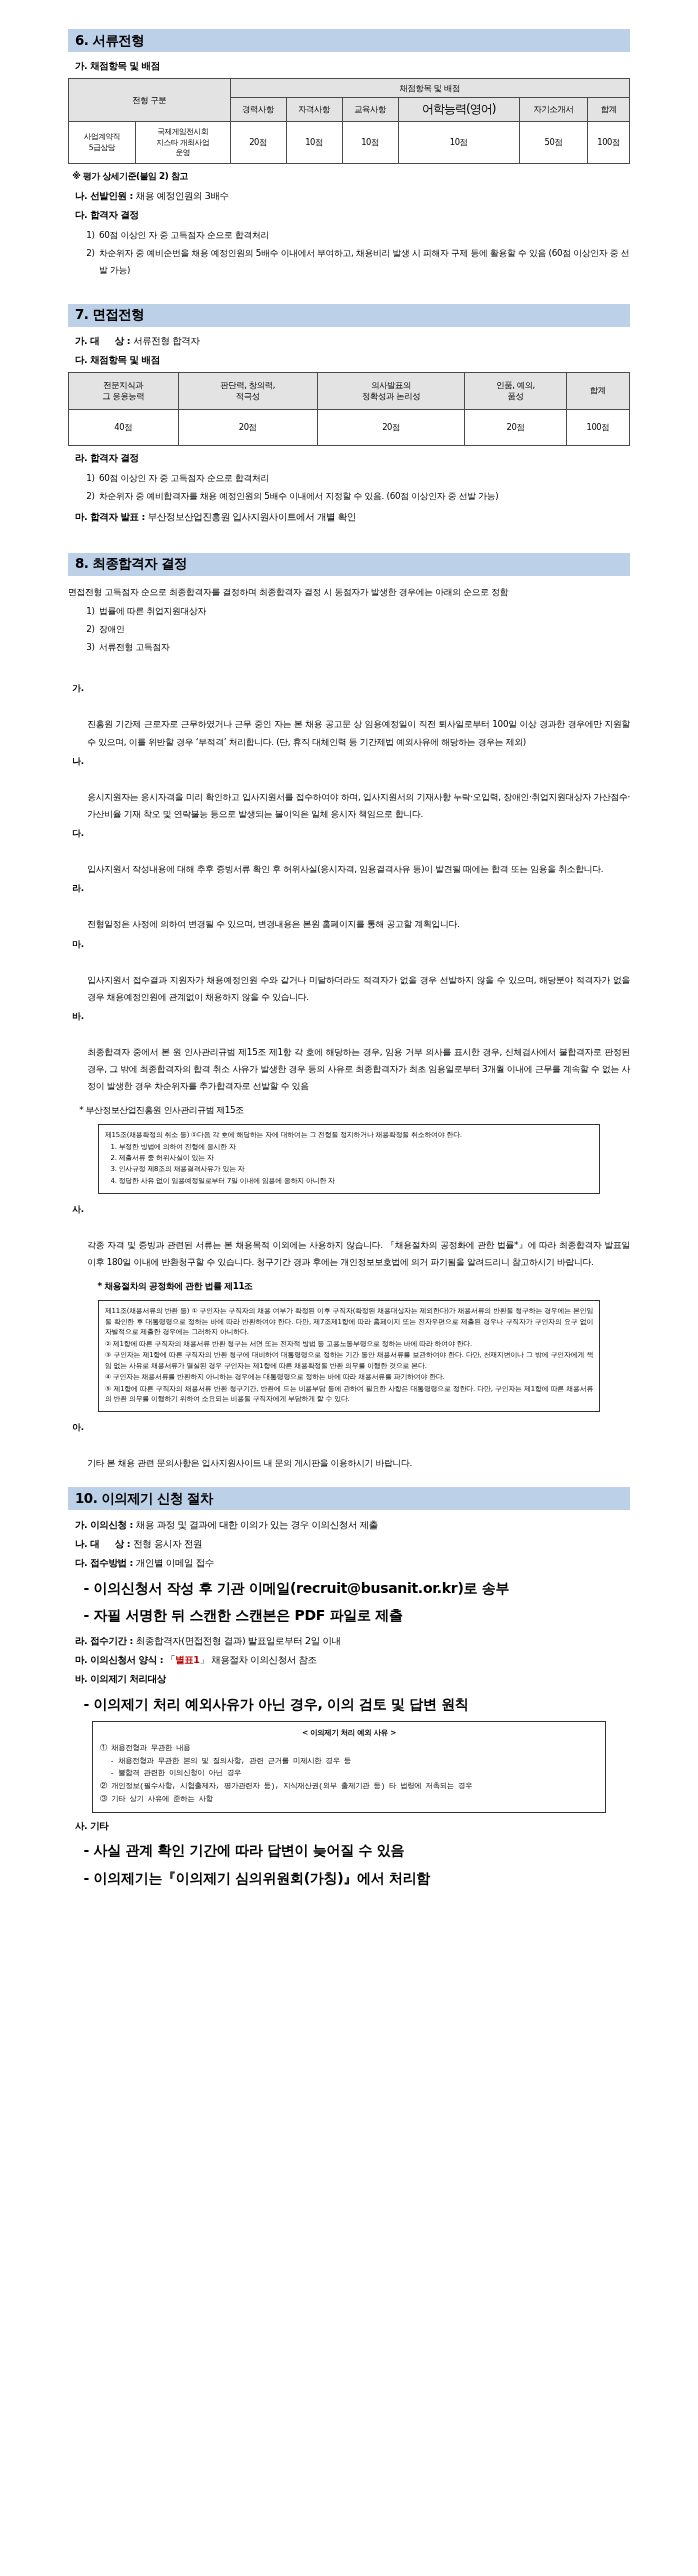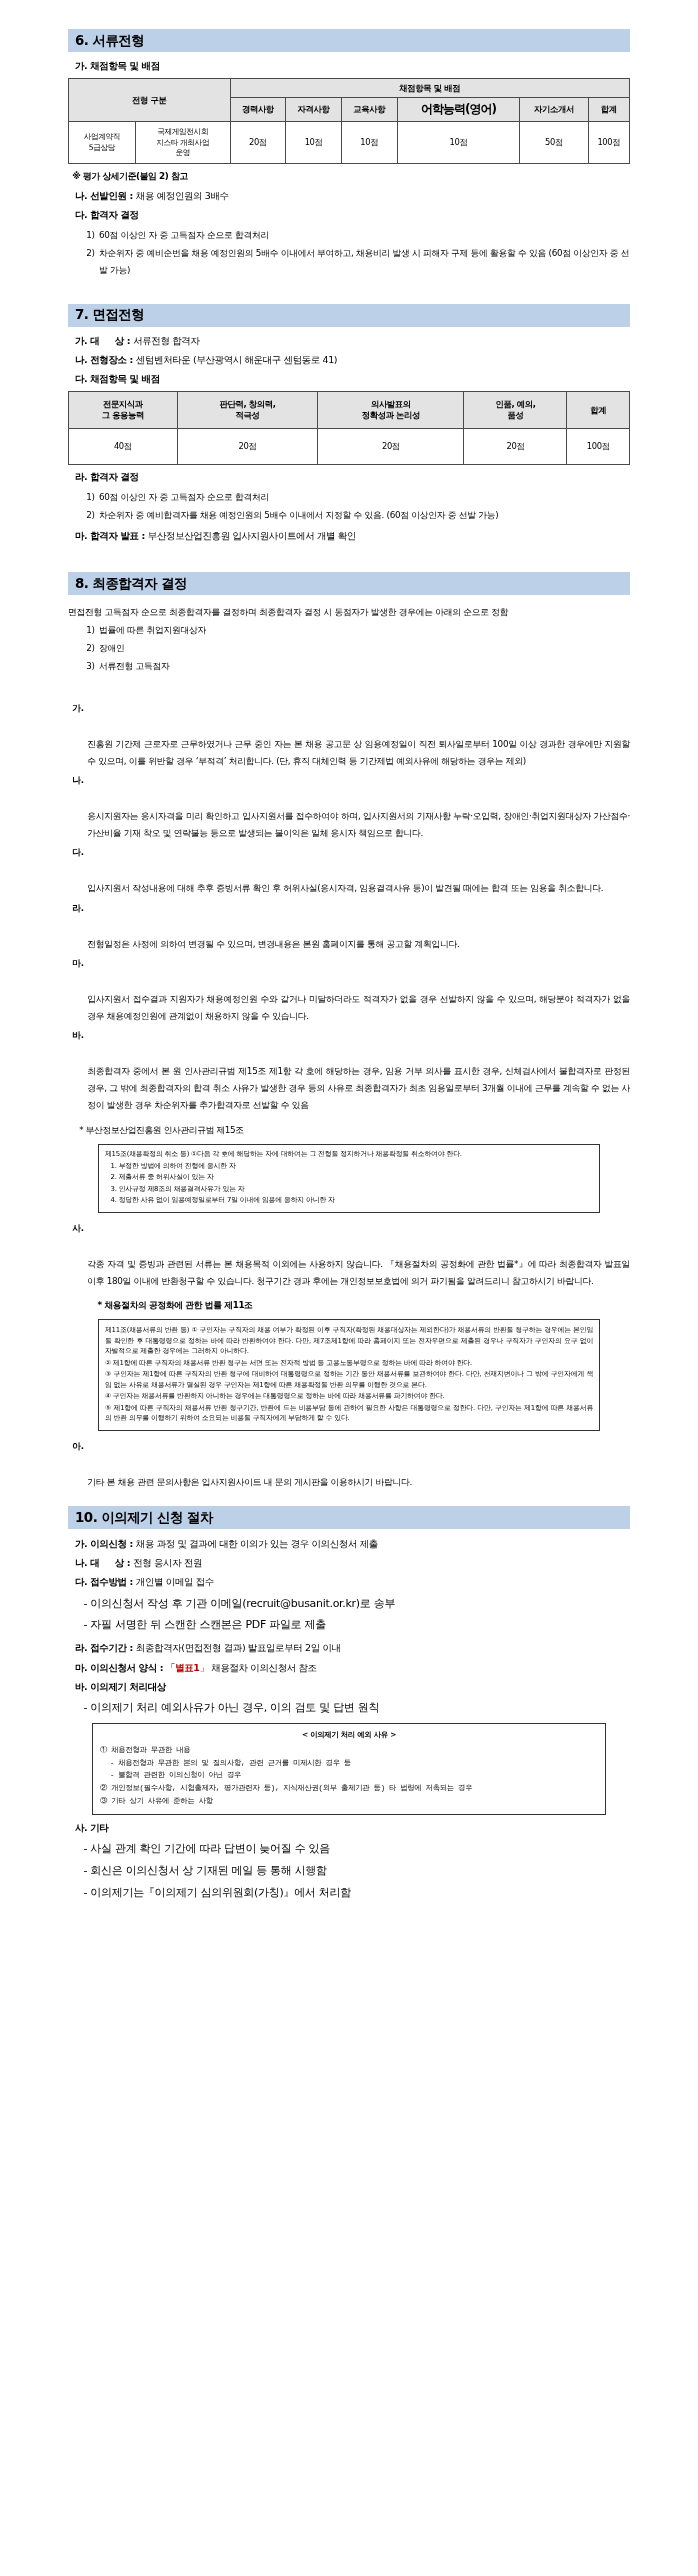--- a/index.html
+++ b/index.html
@@ -78,24 +78,25 @@
     font-size: 8.8px;
     line-height: 1.95;
     letter-spacing: -0.3px;
     margin: 0 0 0.7px 18.3px;
   }
   .subitem .mk { flex: 0 0 auto; padding-right: 4.2px; white-space: nowrap; }
   .subitem .bd { flex: 1 1 auto; }
 
   .dashitem {
     display: flex;
-    font-size: 11px;
+    font-size: 14px;
     line-height: 1.9;
     letter-spacing: -0.3px;
     margin: 0 0 0.7px 15.5px;
+    font-weight: bold;
   }
   .dashitem .bd { flex: 1 1 auto; }
 
   .note {
     font-size: 8.8px;
     font-weight: bold;
     letter-spacing: -0.4px;
     margin: 7px 0 7px 4.2px;
   }
   .starline {
@@ -117,21 +118,21 @@
   table.doc th, table.doc td {
     border: 0.7px solid #4a4a4a;
     text-align: center;
     vertical-align: middle;
     padding: 3.5px 1.4px;
     line-height: 1.32;
     font-weight: normal;
   }
   table.doc thead th {
     background: #e3e3e3;
-    font-weight: bold;
+    font-weight: normal;
   }
   table.doc .tall { height: 37px; }
   table.doc .shrink { font-size: 12px; letter-spacing: -1px; }
   table.doc tbody td { height: 34px; }
 
   
   .lawbox {
     border: 0.7px solid #333333;
     padding: 4.9px 6.3px 5.6px 6.3px;
     margin: 4.2px 0 7px 29.6px;
@@ -216,21 +217,20 @@
       <span class="bd">차순위자 중 예비순번을 채용 예정인원의 5배수 이내에서 부여하고, 채용비리 발생 시 피해자 구제 등에 활용할 수 있음 (60점 이상인자 중 선발 가능)</span>
     </div>
 
 
   <div class="spacer-lg"></div>
 
   <div class="section-banner">7. 면접전형</div>
 
   <div class="hdg"><span>가. 대</span><span class="sp"></span><span>상 :</span> <span class="val">서류전형 합격자</span></div>
 
-  <div class="hdg"><span>나. 전형장소 :</span> <span class="val">센텀벤처타운 (부산광역시 해운대구 센텀동로 41)</span></div>
 
   <div class="hdg">다. 채점항목 및 배점</div>
 
   <table class="doc">
     <thead>
       <tr class="tall">
         <th>전문지식과<br>그 응용능력</th>
         <th>판단력, 창의력,<br>적극성</th>
         <th>의사발표의<br>정확성과 논리성</th>
         <th>인품, 예의,<br>품성</th>
@@ -368,20 +368,17 @@
     <div class="l sub">- 불합격 관련한 이의신청이 아닌 경우</div>
     <div class="l">② 개인정보(필수사항, 시험출제자, 평가관련자 등), 지식재산권(외부 출제기관 등) 타 법령에 저촉되는 경우</div>
     <div class="l">③ 기타 상기 사유에 준하는 사항</div>
   </div>
 
   <div class="hdg">사. 기타</div>
   <div class="dashitem">
       <span class="bd">- 사실 관계 확인 기간에 따라 답변이 늦어질 수 있음</span>
     </div>
   <div class="dashitem">
-      <span class="bd">- 회신은 이의신청서 상 기재된 메일 등 통해 시행함</span>
-    </div>
-  <div class="dashitem">
       <span class="bd">- 이의제기는『이의제기 심의위원회(가칭)』에서 처리함</span>
     </div>
 
 </div>
 
 
 </body></html>

